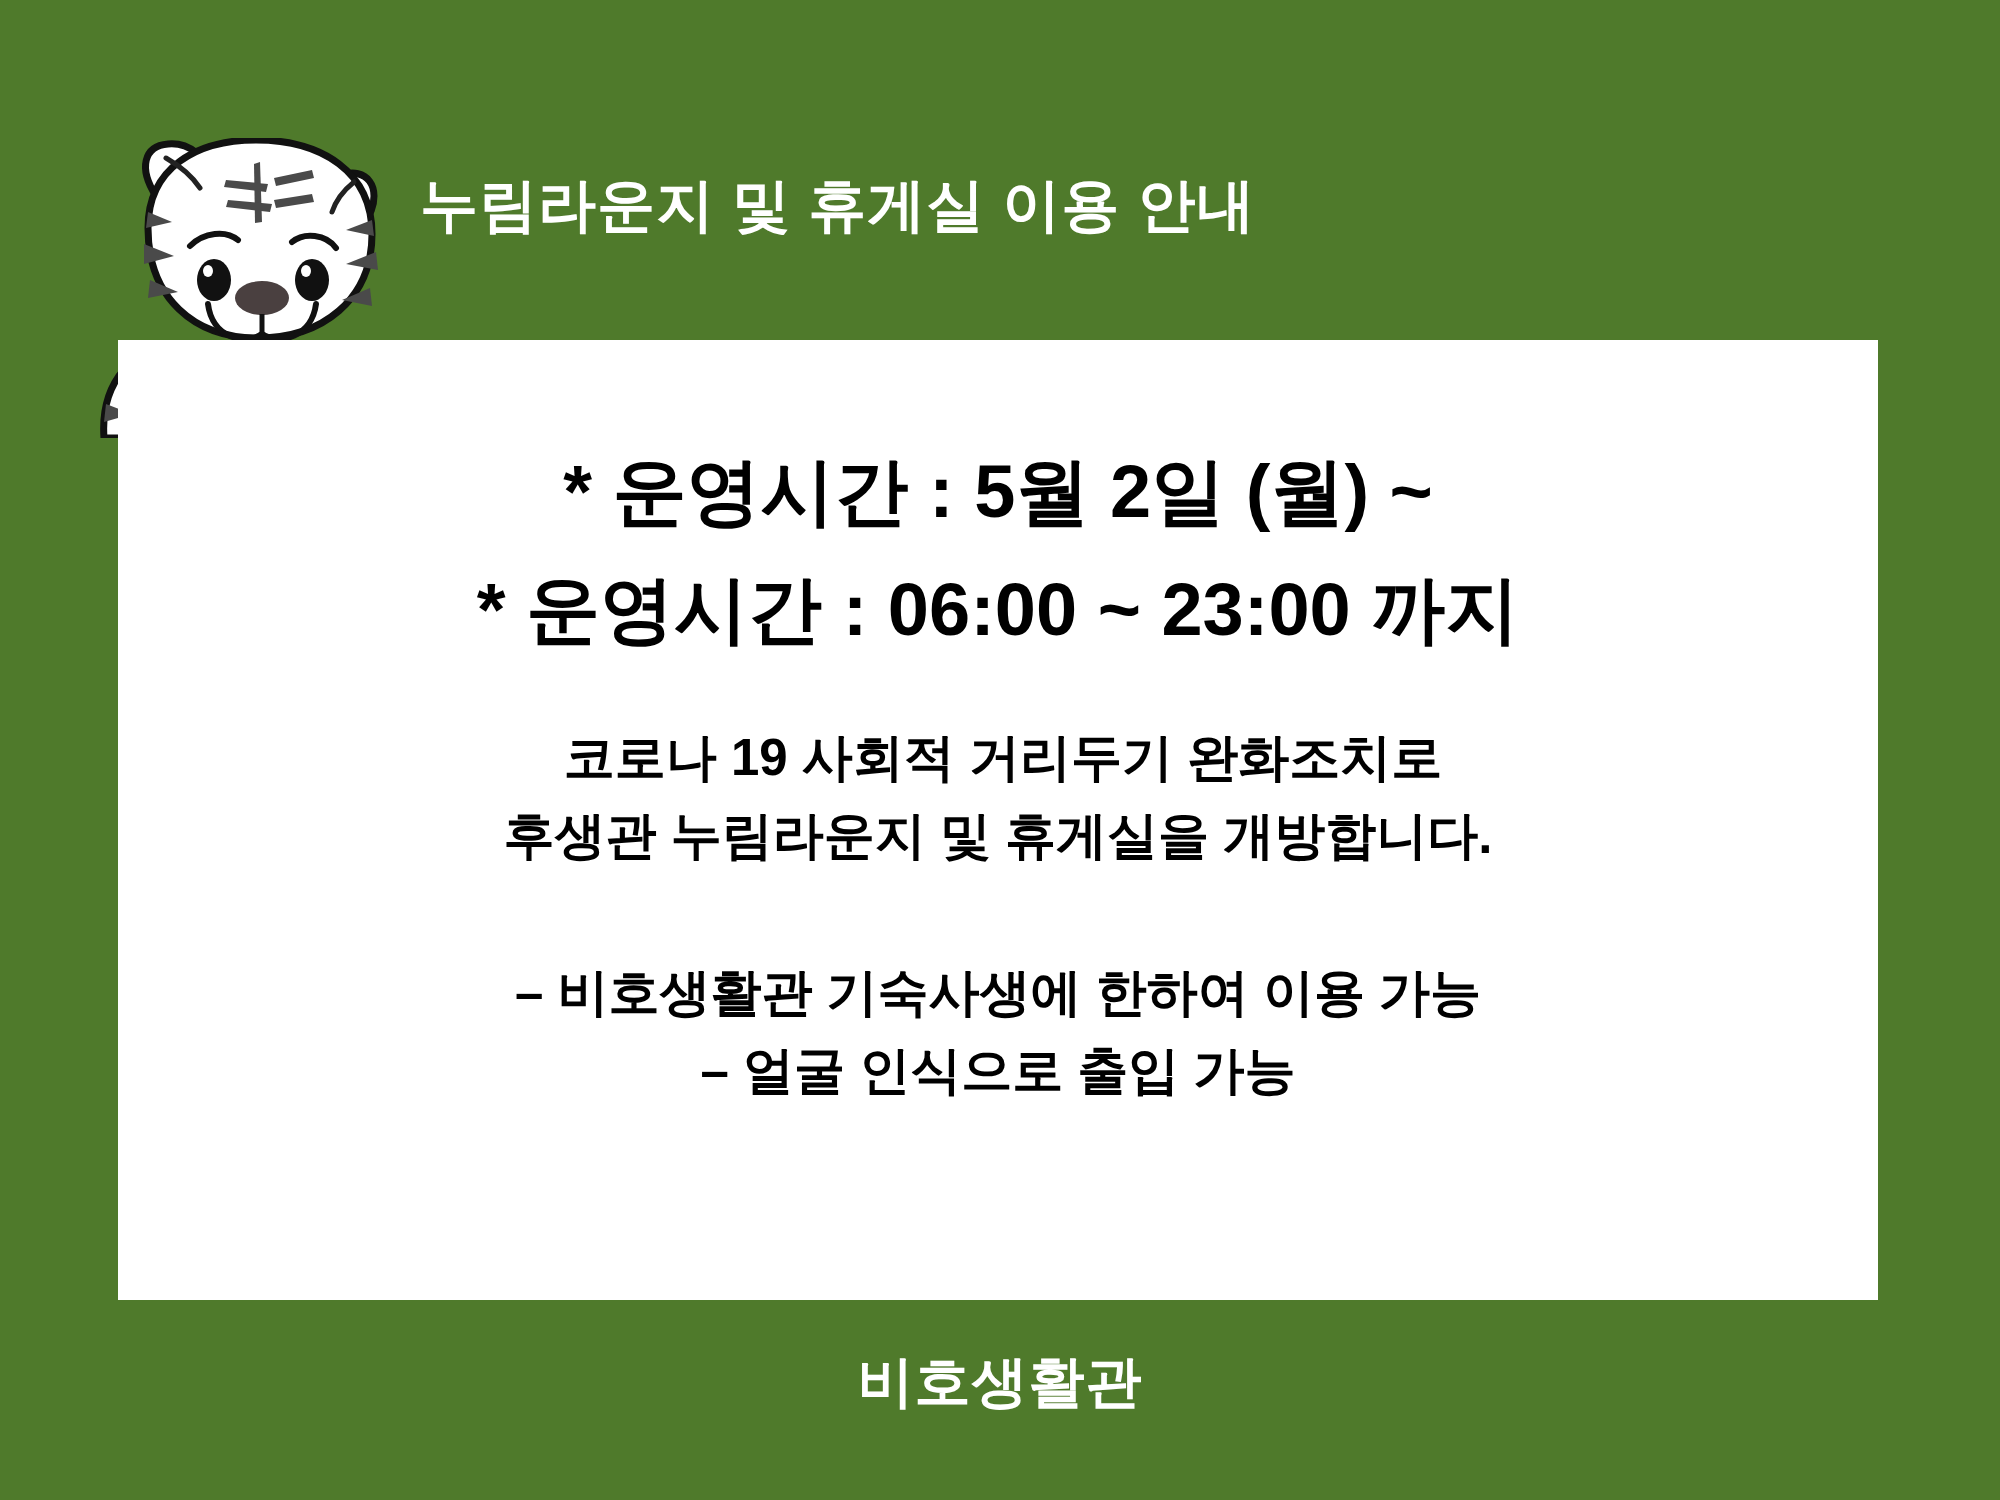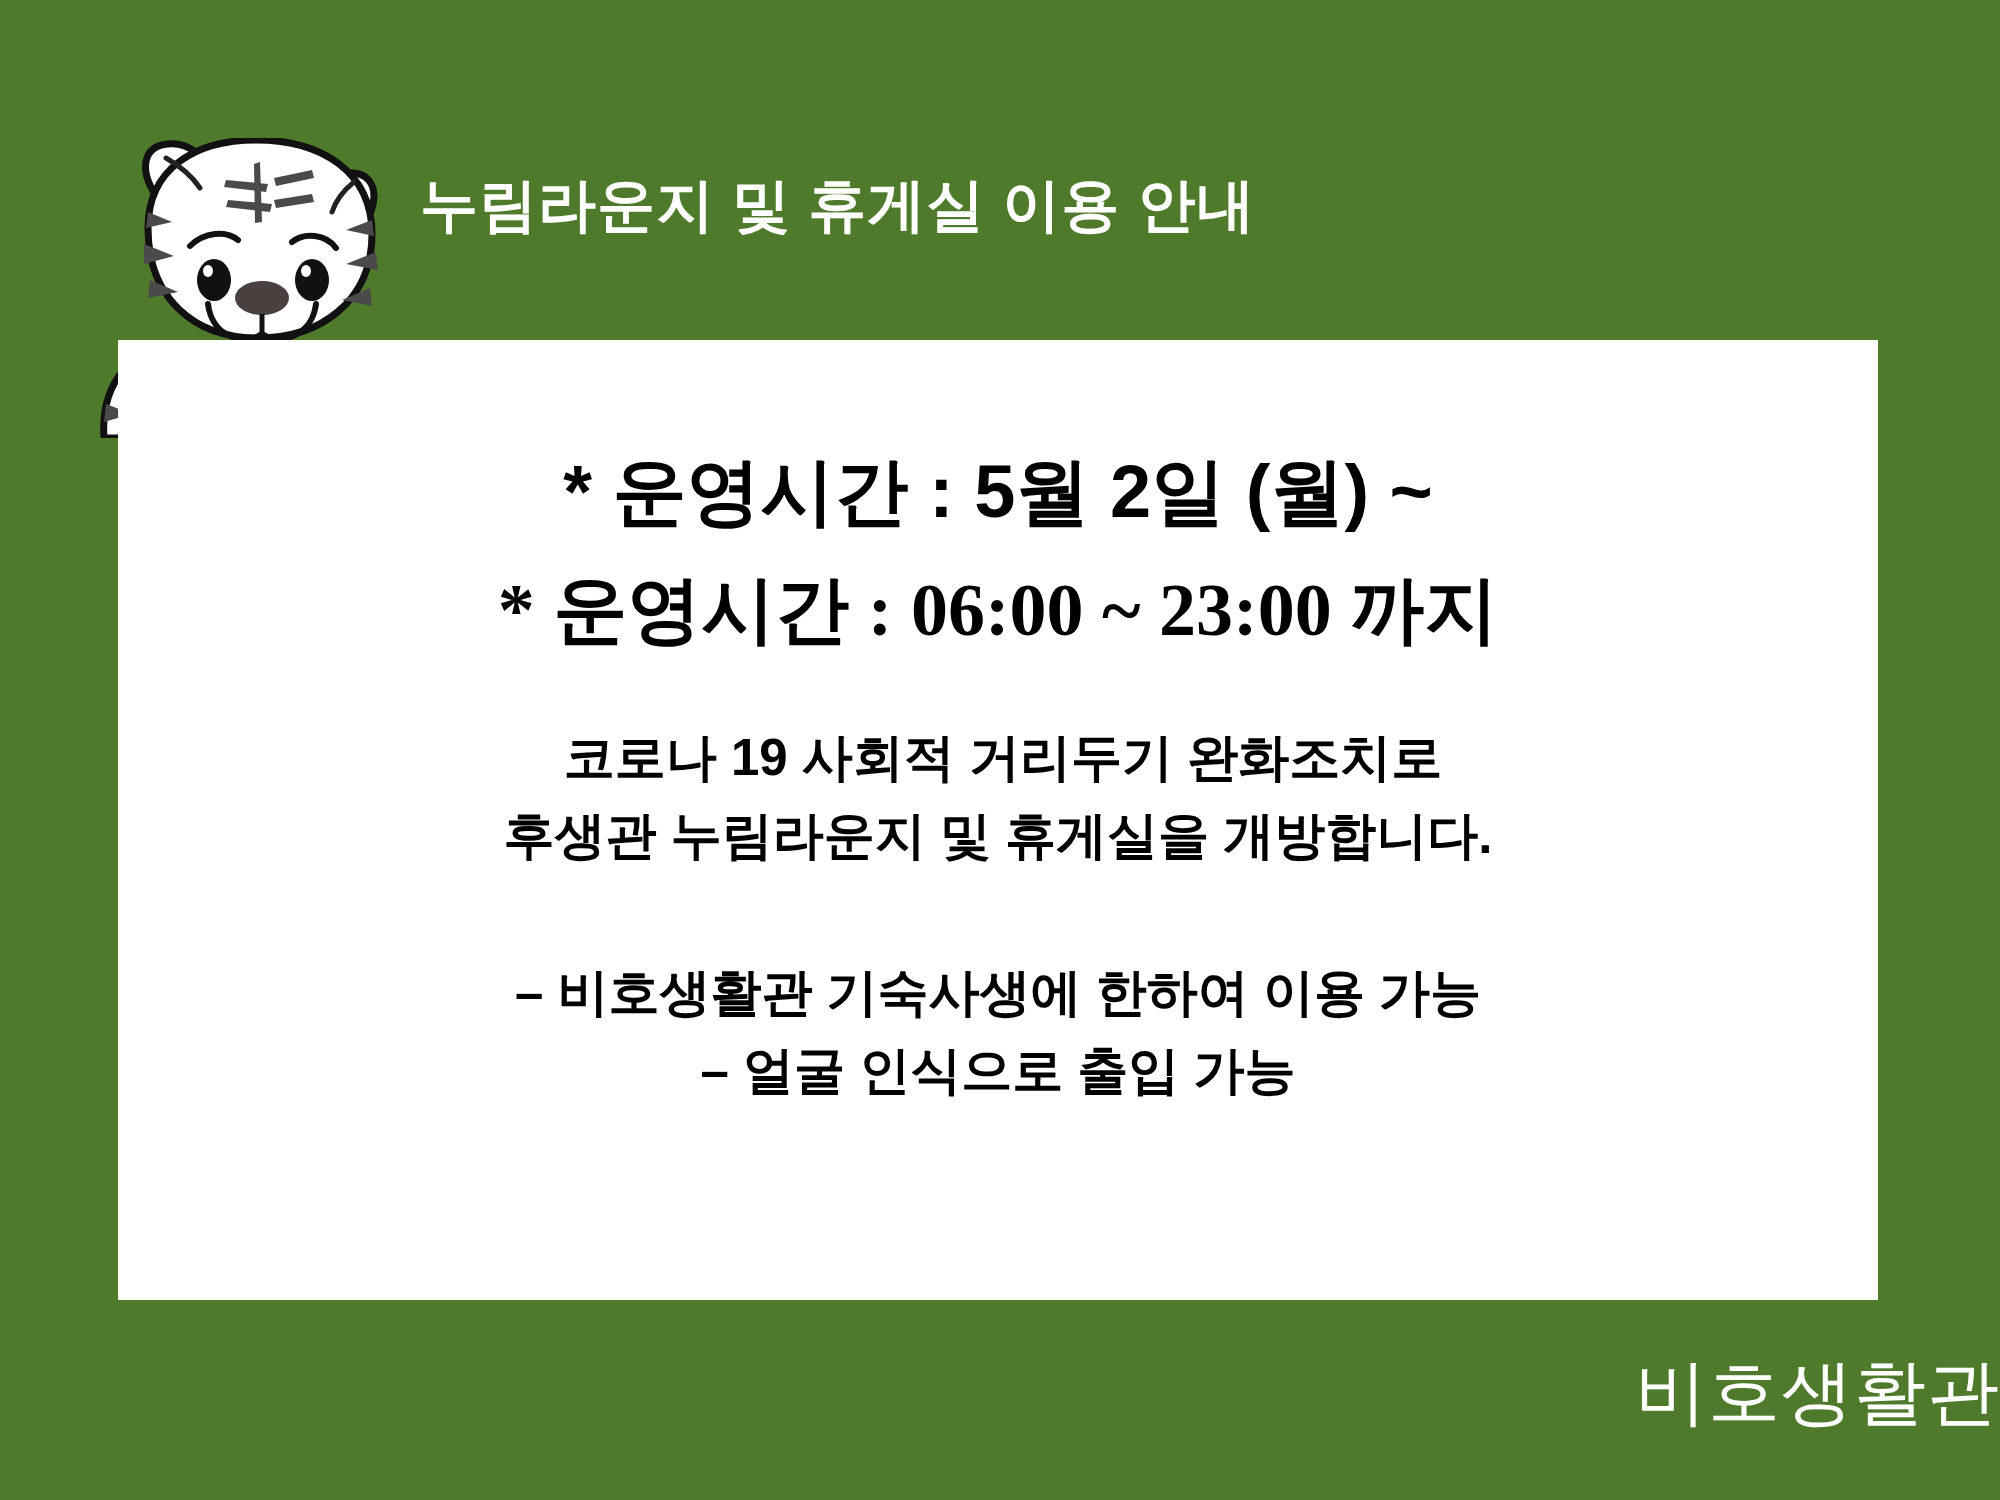--- a/index.html
+++ b/index.html
@@ -74,21 +74,20 @@
     position: absolute;
     left: 0;
     top: 115px;
     width: 100%;
   }
   #line-hours {
     position: absolute;
     left: 0;
     top: 233px;
     width: 100%;
-    font-family: Liberation Serif, serif;
   }
 
   .midline {
     font-size: 51px;
     font-weight: bold;
     line-height: 1.0;
     white-space: nowrap;
   }
   #para-1 {
     position: absolute;
@@ -115,24 +114,24 @@
     top: 705px;
     width: 100%;
   }
 
   
   #footer {
     position: absolute;
     left: 0;
     top: 1345px;
     width: 2000px;
-    text-align: right;
+    text-align: center;
     color: #ffffff;
-    font-size: 72px;
-    font-weight: normal;
+    font-size: 56px;
+    font-weight: bold;
     white-space: nowrap;
     letter-spacing: 1px;
   }
 </style>
 </head>
 <body>
 
 <div id="poster">
 
   <div id="mascot">

